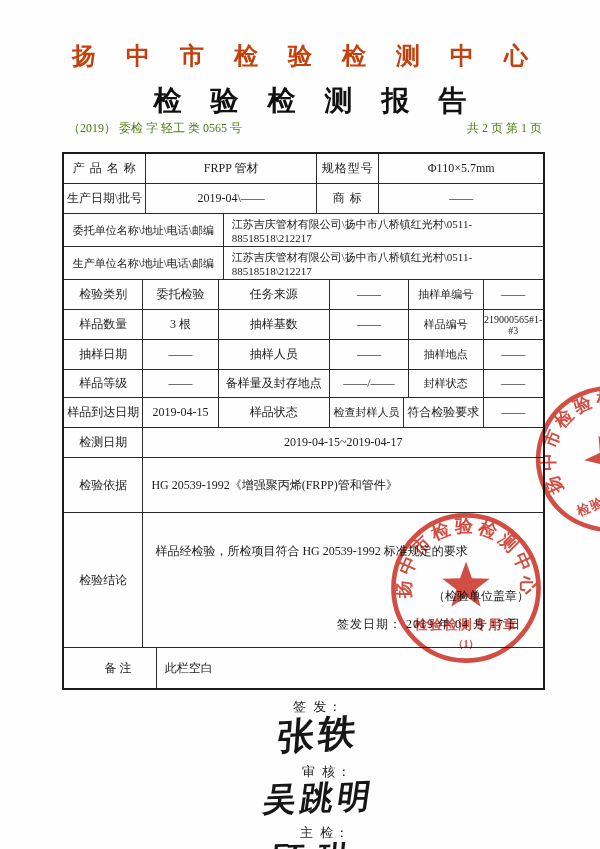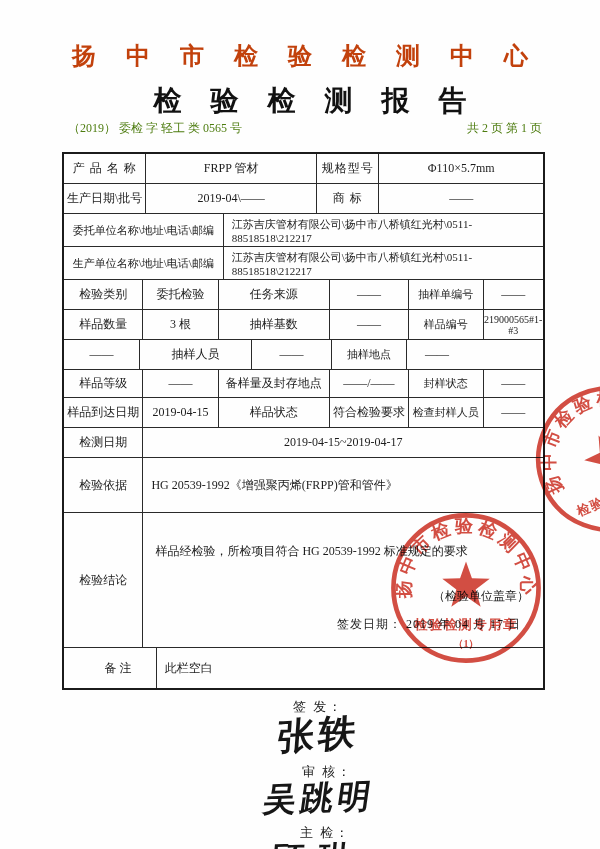--- a/index.html
+++ b/index.html
@@ -130,42 +130,43 @@
     <div class="trow h30">
       <div class="cell c6a">样品数量</div>
       <div class="cell c6b">3 根</div>
       <div class="cell c6c">抽样基数</div>
       <div class="cell c6d">——</div>
       <div class="cell c6e">样品编号</div>
       <div class="cell c6f tiny">219000565#1-#3</div>
     </div>
 
     <div class="trow h30">
+      <div class="cell c6a">抽样日期</div>
       <div class="cell c6b">——</div>
       <div class="cell c6c">抽样人员</div>
       <div class="cell c6d">——</div>
       <div class="cell c6e">抽样地点</div>
       <div class="cell c6f">——</div>
     </div>
 
     <div class="trow h28">
       <div class="cell c6a">样品等级</div>
       <div class="cell c6b">——</div>
       <div class="cell c6c">备样量及封存地点</div>
       <div class="cell c6d">——/——</div>
       <div class="cell c6e">封样状态</div>
       <div class="cell c6f">——</div>
     </div>
 
     <div class="trow h30">
       <div class="cell c6a">样品到达日期</div>
       <div class="cell c6b">2019-04-15</div>
       <div class="cell c6c">样品状态</div>
+      <div class="cell c6e">检查封样人员</div>
       <div class="cell c6d">符合检验要求</div>
-      <div class="cell c6e">检查封样人员</div>
       <div class="cell c6f">——</div>
     </div>
 
     <div class="trow h30">
       <div class="cell cna">检测日期</div>
       <div class="cell cnb">2019-04-15~2019-04-17</div>
     </div>
 
     <div class="trow h55">
       <div class="cell cna">检验依据</div>

